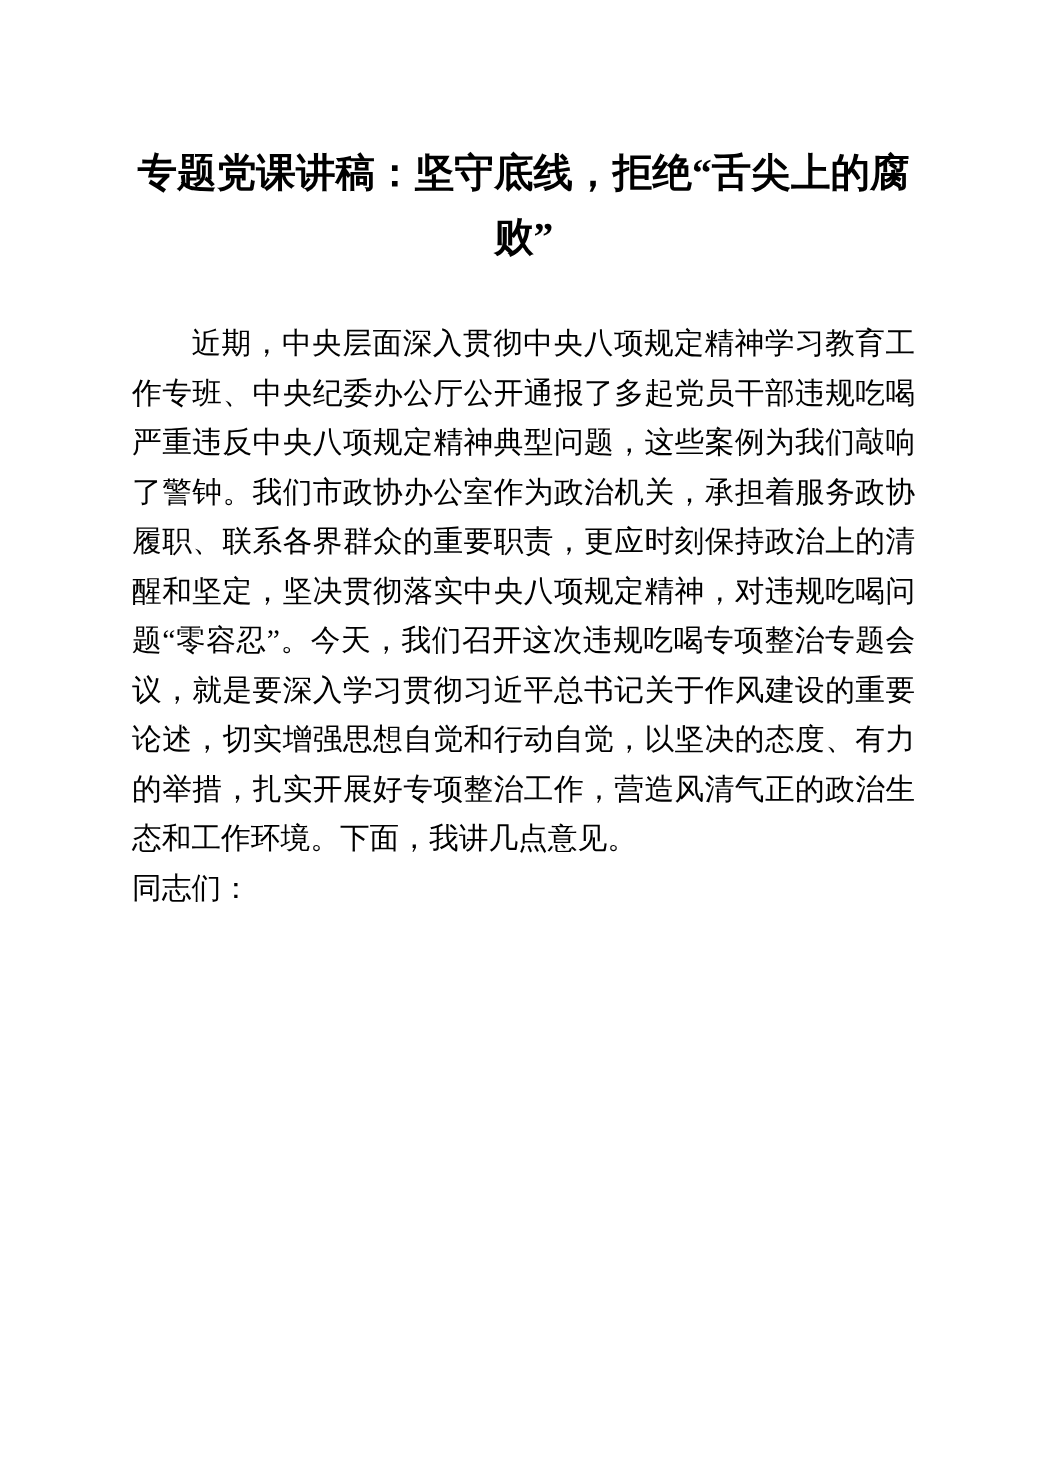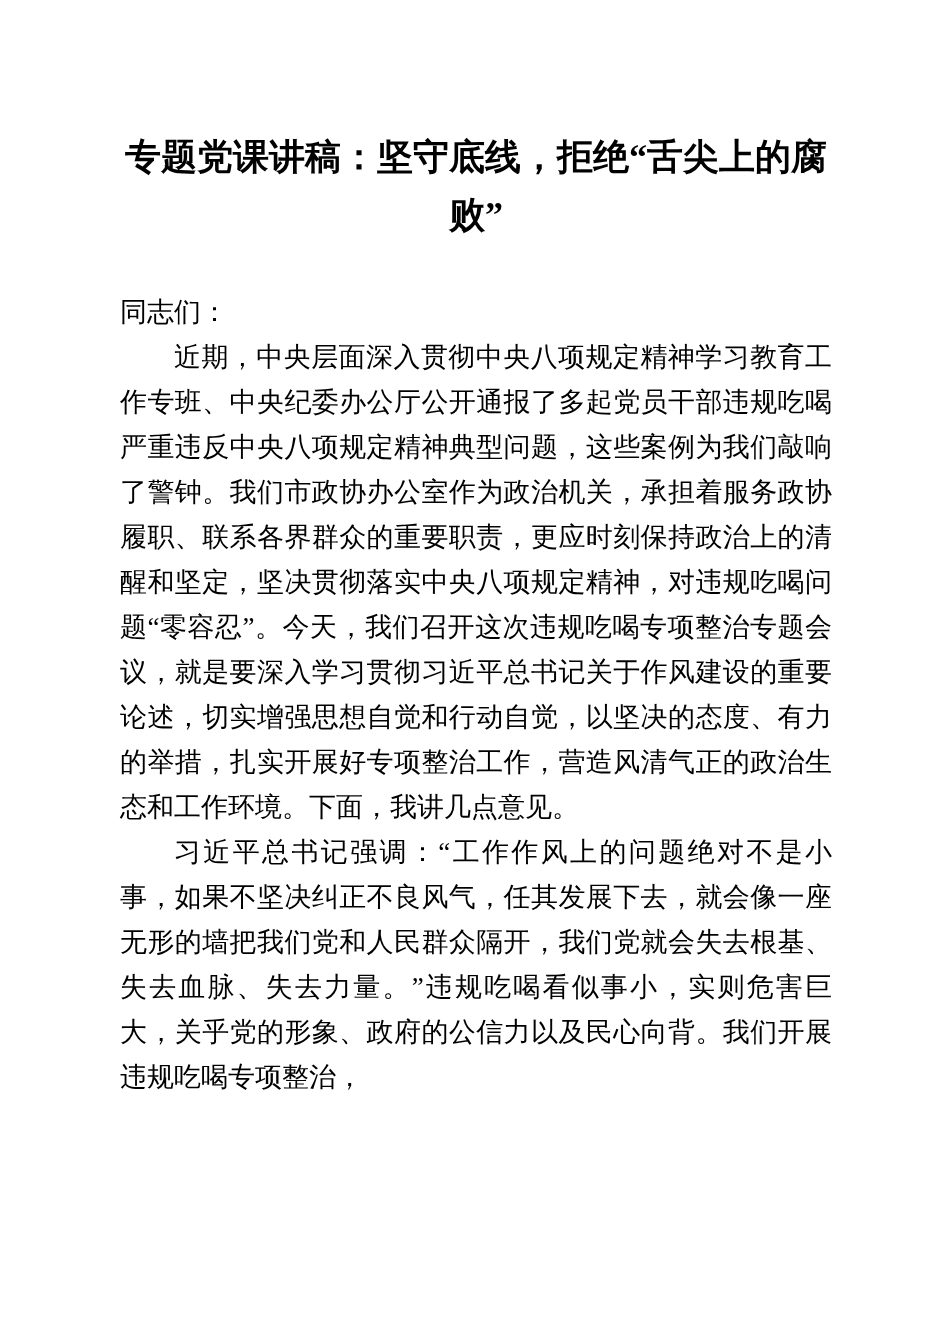--- a/index.html
+++ b/index.html
@@ -44,19 +44,18 @@
   .para.heading {
     font-weight: bold;
   }
 </style>
 </head>
 <body>
 
 <div class="page">
   <h1 class="doc-title">专题党课讲稿：坚守底线，拒绝“舌尖上的腐败”</h1>
 
+  <p class="para">近期，中央层面深入贯彻中央八项规定精神学习教育工作专班、中央纪委办公厅公开通报了多起党员干部违规吃喝严重违反中央八项规定精神典型问题，这些案例为我们敲响了警钟。我们市政协办公室作为政治机关，承担着服务政协履职、联系各界群众的重要职责，更应时刻保持政治上的清醒和坚定，坚决贯彻落实中央八项规定精神，对违规吃喝问题“零容忍”。今天，我们召开这次违规吃喝专项整治专题会议，就是要深入学习贯彻习近平总书记关于作风建设的重要论述，切实增强思想自觉和行动自觉，以坚决的态度、有力的举措，扎实开展好专项整治工作，营造风清气正的政治生态和工作环境。下面，我讲几点意见。</p>
+
   <p class="para no-indent">同志们：</p>
 
-  <p class="para">近期，中央层面深入贯彻中央八项规定精神学习教育工作专班、中央纪委办公厅公开通报了多起党员干部违规吃喝严重违反中央八项规定精神典型问题，这些案例为我们敲响了警钟。我们市政协办公室作为政治机关，承担着服务政协履职、联系各界群众的重要职责，更应时刻保持政治上的清醒和坚定，坚决贯彻落实中央八项规定精神，对违规吃喝问题“零容忍”。今天，我们召开这次违规吃喝专项整治专题会议，就是要深入学习贯彻习近平总书记关于作风建设的重要论述，切实增强思想自觉和行动自觉，以坚决的态度、有力的举措，扎实开展好专项整治工作，营造风清气正的政治生态和工作环境。下面，我讲几点意见。</p>
 
-
-  <p class="para">习近平总书记强调：“工作作风上的问题绝对不是小事，如果不坚决纠正不良风气，任其发展下去，就会像一座无形的墙把我们党和人民群众隔开，我们党就会失去根基、失去血脉、失去力量。”违规吃喝看似事小，实则危害巨大，关乎党的形象、政府的公信力以及民心向背。我们开展违规吃喝专项整治，</p>
 </div>
 
 </body></html>

